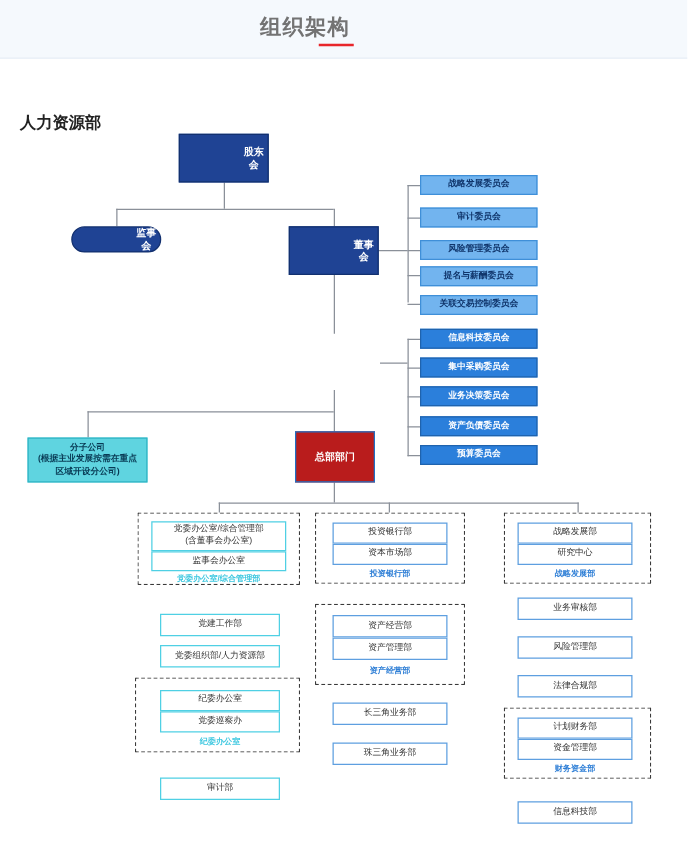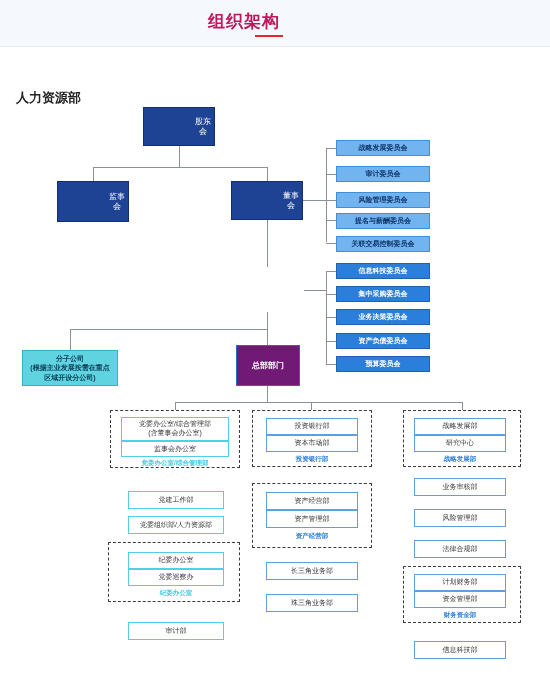--- a/index.html
+++ b/index.html
@@ -11,21 +11,21 @@
   }
   .page { position: relative; width: 550px; height: 679px; background: #fff; }
 
   
   .header {
     position: absolute; left: 0; top: 0; width: 550px; height: 47px;
     background: #f5f9fd; border-bottom: 1px solid #e7eef6;
   }
   .header-title {
     position: absolute; left: 0; top: 10px; width: 488px;
-    text-align: center; font-size: 17px; font-weight: bold; color: #be185d;
+    text-align: center; font-size: 17px; font-weight: bold; color: #737373;
     letter-spacing: 1px;
   }
   .title-underline {
     position: absolute; left: 255px; top: 35px; width: 28px; height: 2px;
     background: #e8262b;
   }
 
   
   .section-label {
     position: absolute; left: 16px; top: 89px;
@@ -38,25 +38,25 @@
   .wire.h { height: 1px; }
   .wire.v { width: 1px; }
 
   .node {
     position: absolute; display: flex; align-items: center; justify-content: center;
     text-align: center; line-height: 1.22;
   }
   
   .n-navy {
     background: #1f4394; border: 1px solid #12306f; color: #ffffff;
-    font-size: 8px; font-weight: normal; padding-left: 48px;
+    font-size: 8px; font-weight: bold; padding-left: 48px;
   }
   
   .n-blue {
-    background: #701a75; border: 1px solid #1f6fc4; color: #ffffff;
+    background: #b91c1c; border: 1px solid #1f6fc4; color: #ffffff;
     font-size: 8px; font-weight: bold;
   }
   
   .n-cyan {
     background: #5fd4e0; border: 1px solid #2fb4c4; color: #083a54;
     font-size: 7px; font-weight: bold; line-height: 1.3;
   }
   
   .n-cmt-light {
     background: #72b4ef; border: 1px solid #3f8fd8; color: #10356b;
@@ -131,21 +131,21 @@
     <div class="wire h" style="left:326px; top:243px; width:10px;"></div>
 
     <div class="wire h" style="left:326px; top:271px; width:10px;"></div>
     <div class="wire h" style="left:326px; top:294px; width:10px;"></div>
     <div class="wire h" style="left:326px; top:317px; width:10px;"></div>
     <div class="wire h" style="left:326px; top:341px; width:10px;"></div>
     <div class="wire h" style="left:326px; top:364px; width:10px;"></div>
 
     <div class="node n-navy" style="left:143px; top:107px; width:72px; height:39px;">股东会</div>
 
-    <div class="node n-navy" style="left:57px; top:181px; width:72px; height:41px;">监事会</div>
+    <div class="node n-navy" style="left:57px; top:181px; width:72px; height:21px;border-radius:17px;">监事会</div>
 
     <div class="node n-navy" style="left:231px; top:181px; width:72px; height:39px;">董事会</div>
 
 
     <div class="node n-cyan" style="left:22px; top:350px; width:96px; height:36px; flex-direction:column;">
       <span>分子公司</span>
       <span>(根据主业发展按需在重点</span>
       <span>区域开设分公司)</span>
     </div>
 

